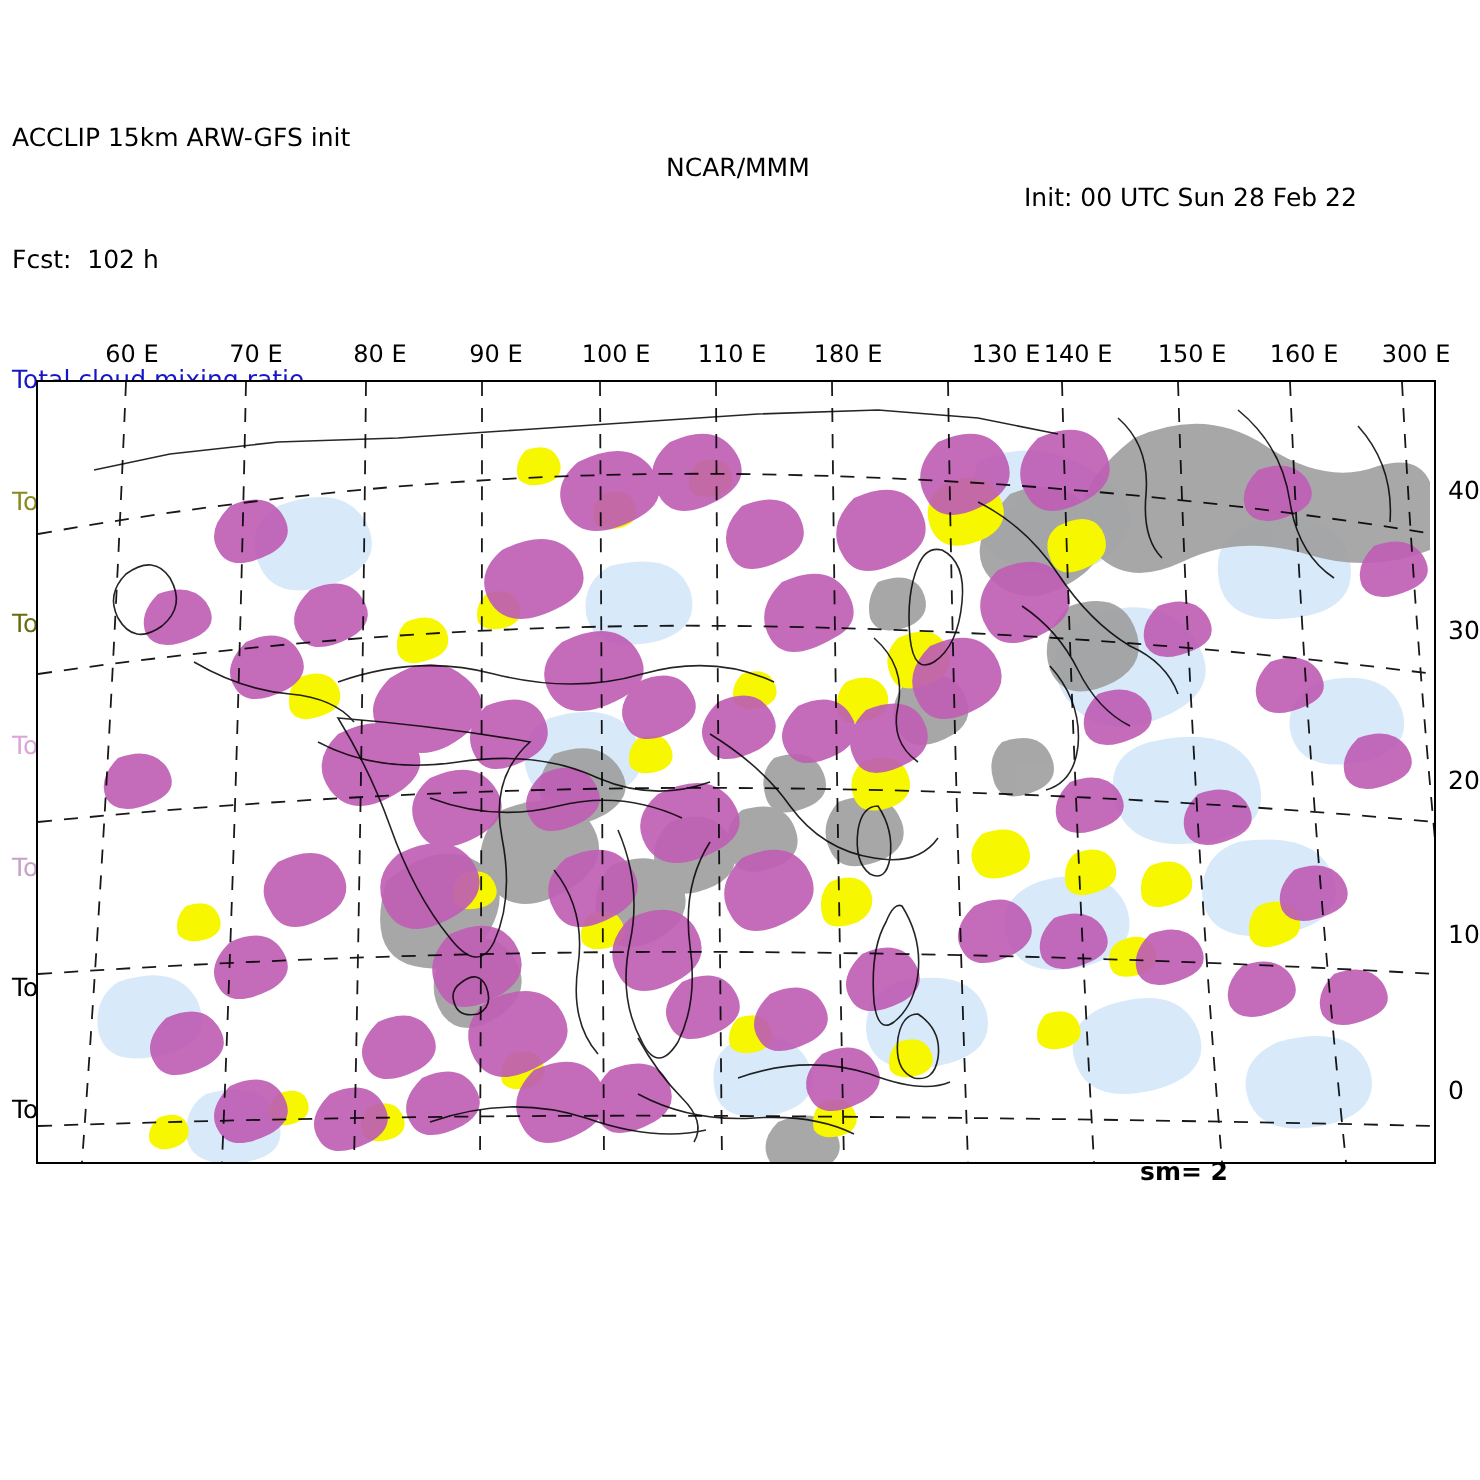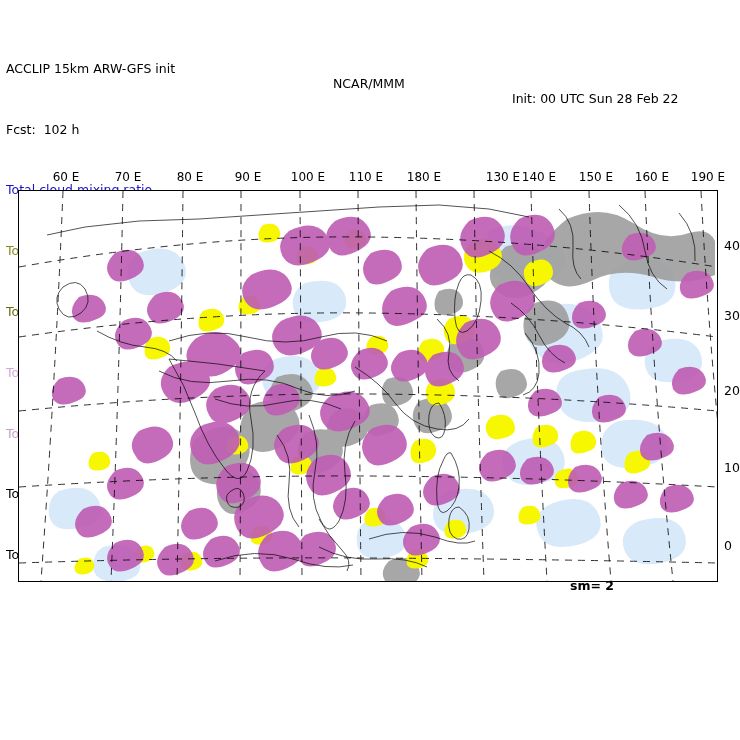--- a/index.html
+++ b/index.html
@@ -179,21 +179,21 @@
     <span style="left:110px">70 E</span>
     <span style="left:172px">80 E</span>
     <span style="left:230px">90 E</span>
     <span style="left:290px">100 E</span>
     <span style="left:348px">110 E</span>
     <span style="left:406px">180 E</span>
     <span style="left:485px">130 E</span>
     <span style="left:521px">140 E</span>
     <span style="left:578px">150 E</span>
     <span style="left:634px">160 E</span>
-    <span style="left:690px">190 E</span>
+    <span style="left:690px">300 E</span>
   </div>
 
   <div class="lat-labels">
     <span style="top:55px">40 N</span>
     <span style="top:125px">30 N</span>
     <span style="top:200px">20 N</span>
     <span style="top:277px">10 N</span>
     <span style="top:355px">0</span>
   </div>
 

